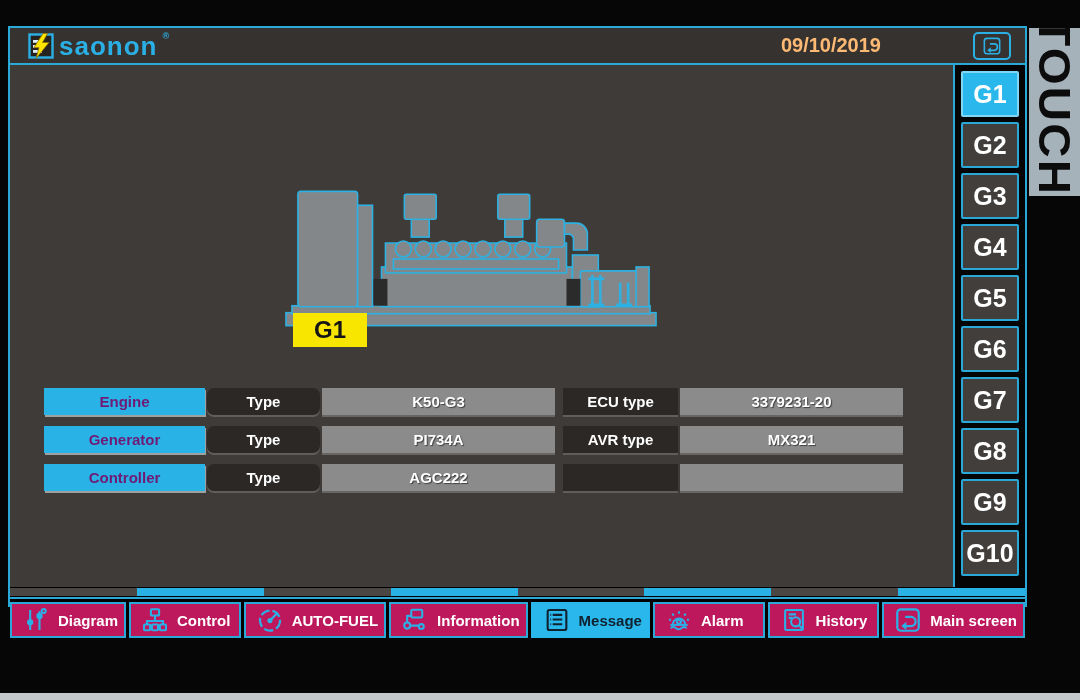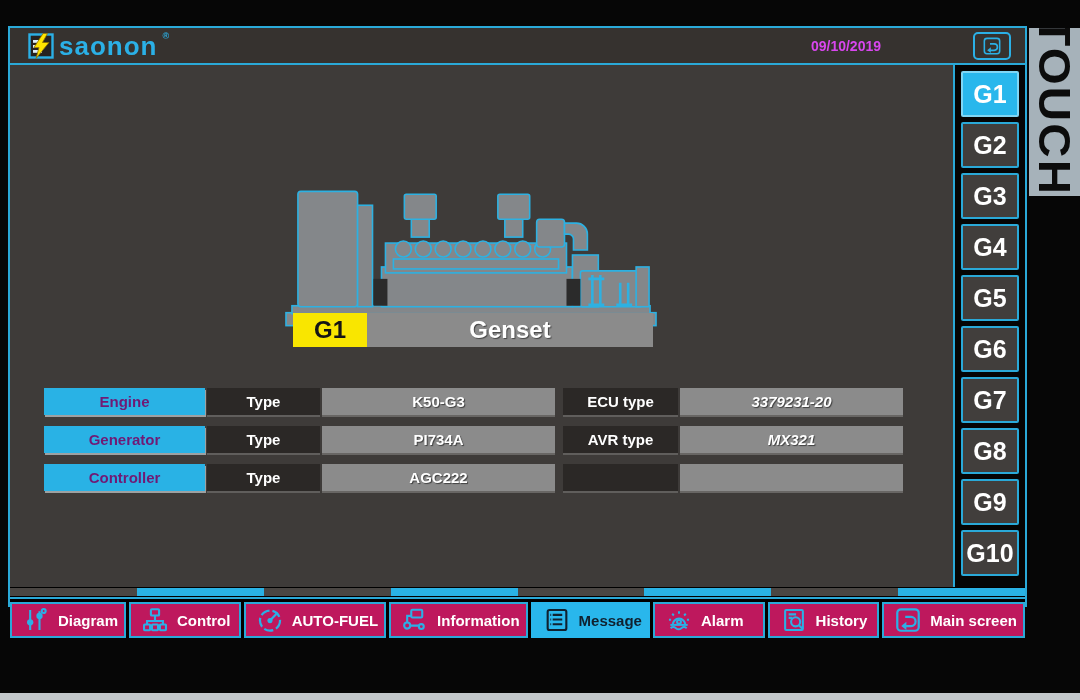--- a/index.html
+++ b/index.html
@@ -16,21 +16,21 @@
   
   .frame{position:absolute;left:8px;top:26px;width:1019px;height:581px;border:2px solid #2aa9d8;
     background:#000;display:flex;flex-direction:column;}
 
   
   .hdr{height:37px;background:#36322f;border-bottom:2px solid #2aa9d8;display:flex;align-items:center;
     padding:0 14px 0 18px;flex:0 0 auto;}
   .logo{display:flex;align-items:flex-start;gap:5px;}
   .logo-text{color:#2bb0e6;font-weight:800;font-size:26px;letter-spacing:1px;line-height:26px;}
   .logo-reg{color:#2bb0e6;font-size:9px;font-weight:700;margin-top:-2px;}
-  .hdr-date{margin-left:auto;color:#d946ef;font-weight:700;font-size:14px;}
+  .hdr-date{margin-left:auto;color:#fdba74;font-weight:700;font-size:20px;}
   .hdr-return{margin-left:92px;width:38px;height:28px;border:2px solid #2bb0e6;border-radius:5px;
     color:#2bb0e6;display:flex;align-items:center;justify-content:center;background:transparent;cursor:pointer;}
   .hdr-return svg{width:22px;height:20px;}
 
   
   .body-row{display:flex;flex:0 0 auto;height:522px;}
   .main-panel{position:relative;flex:1;background:#3e3b39;}
   .gen-col{width:72px;flex:0 0 auto;border-left:2px solid #2aa9d8;background:#050505;padding-top:6px;}
   .gbtn{width:58px;height:46px;margin:0 auto 5px;background:#413e3c;border:2px solid #2aa9d8;border-radius:2px;
     color:#fff;font-weight:800;font-size:25px;display:flex;align-items:center;justify-content:center;cursor:pointer;}
@@ -48,21 +48,21 @@
 
   
   .spec-table{position:absolute;}
   #table-left{left:34px;top:323px;width:511px;}
   #table-right{left:553px;top:323px;width:340px;}
   .trow{display:flex;gap:2px;margin-bottom:11px;height:27px;}
   .cell{height:27px;display:flex;align-items:center;justify-content:center;font-weight:700;font-size:15px;}
   .c-cyan{background:#29b2e5;color:#701a75;box-shadow:1px 2px 0 rgba(235,245,250,.55);}
   .c-dark{background:#2b2826;color:#fff;box-shadow:0 2px 0 rgba(255,255,255,.18);}
   .c-grey{background:#8b8b8b;color:#fff;text-shadow:1px 1px 1px rgba(0,0,0,.55);box-shadow:0 2px 0 rgba(255,255,255,.22);}
-  .w161{width:161px;} .w113{width:113px;} .w233{width:233px;} .w115{width:115px;} .w223{width:223px;font-style:italic;}
+  .w161{width:161px;} .w113{width:113px;border-radius:7px;} .w233{width:233px;} .w115{width:115px;} .w223{width:223px;}
 
   
   .strip{height:8px;display:flex;flex:0 0 auto;margin-top:1px;}
   .seg{flex:1;}
   .seg-dark{background:#4a4643;} .seg-cyan{background:#29b2e5;}
   .strip-line{height:2px;background:#2aa9d8;margin-top:1px;flex:0 0 auto;}
 
   
   .nav{flex:1;display:flex;gap:3px;margin-top:3px;background:#000;}
   .navbtn{flex:1;border:2px solid #2aa9d8;background:#be185d;color:#fff;display:flex;align-items:center;
@@ -220,21 +220,20 @@
 
             <g stroke="#2db1e2" stroke-width="2.6" fill="none">
               <path d="M312 96v30M320 96v30M308 126h16M308 100h16"></path>
               <path d="M340 104v22M348 104v22M336 126h16"></path>
             </g>
           </svg>
         </div>
 
         <div class="unit-row">
           <div class="unit-id">G1</div>
-          <div class="unit-name">Genset</div>
         </div>
 
         <div id="table-left" class="spec-table">
             <div class="trow">
               <div class="cell c-cyan w161">Engine</div>
               <div class="cell c-dark w113">Type</div>
               <div class="cell c-grey w233">K50-G3</div>
             </div>
             <div class="trow">
               <div class="cell c-cyan w161">Generator</div>

